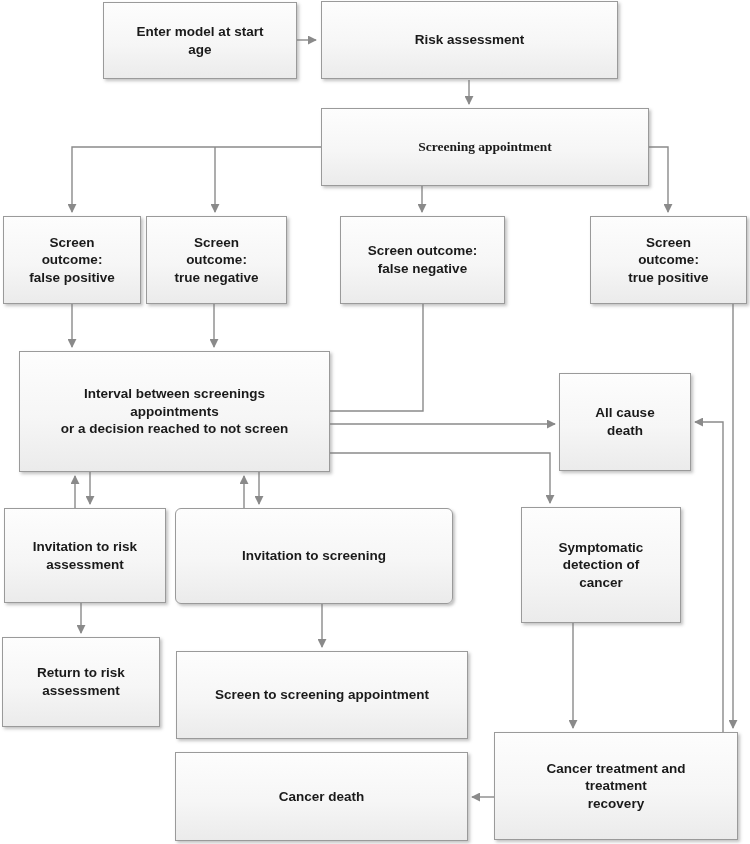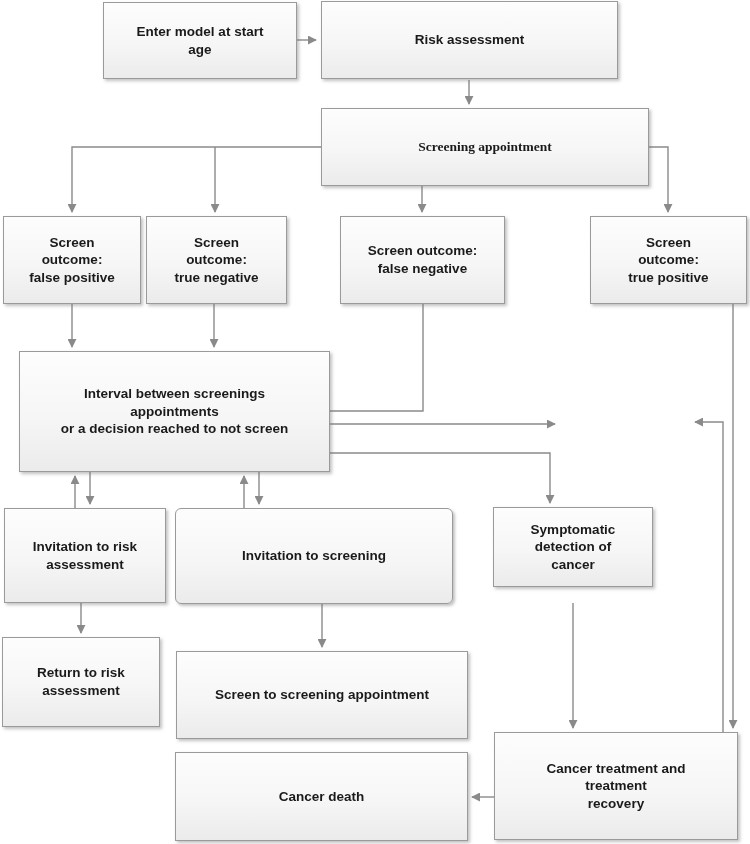--- a/index.html
+++ b/index.html
@@ -33,21 +33,21 @@
   .n-risk    {left:321px;top:1px;  width:297px;height:78px;}
   .n-scrapp  {left:321px;top:108px;width:328px;height:78px;font-family:Liberation Serif, serif;}
   .n-fp      {left:3px;  top:216px;width:138px;height:88px;}
   .n-tn      {left:146px;top:216px;width:141px;height:88px;}
   .n-fn      {left:340px;top:216px;width:165px;height:88px;}
   .n-tp      {left:590px;top:216px;width:157px;height:88px;}
   .n-interval{left:3px;  top:351px;width:311px;height:121px;margin-left:16px;}
   .n-acd     {left:559px;top:373px;width:132px;height:98px;}
   .n-invr    {left:4px;  top:508px;width:162px;height:95px;}
   .n-invs    {left:175px;top:508px;width:278px;height:96px;border-radius:6px;}
-  .n-symp    {left:493px;top:507px;width:160px;height:80px;}
+  .n-symp    {left:521px;top:507px;width:160px;height:116px;}
   .n-retr    {left:2px;  top:637px;width:158px;height:90px;}
   .n-rets    {left:176px;top:651px;width:292px;height:88px;}
   .n-cd      {left:175px;top:752px;width:293px;height:89px;}
   .n-ct      {left:494px;top:732px;width:244px;height:108px;}
   .edge{stroke:#8a8a8a;stroke-width:1.4;fill:none;}
 </style>
 </head>
 <body>
 
 <div id="canvas">
@@ -103,20 +103,23 @@
 false negative</span>
   </div>
   <div class="node n-tp">
     <span class="lbl">Screen outcome:
 true positive</span>
   </div>
   <div class="node n-interval">
     <span class="lbl">Interval between screenings appointments
 or a decision reached to not screen</span>
   </div>
+  <div class="node n-acd">
+    <span class="lbl">All cause death</span>
+  </div>
   <div class="node n-invr">
     <span class="lbl">Invitation to risk
 assessment</span>
   </div>
   <div class="node n-invs">
     <span class="lbl">Invitation to screening</span>
   </div>
   <div class="node n-symp">
     <span class="lbl">Symptomatic
 detection of cancer</span>

